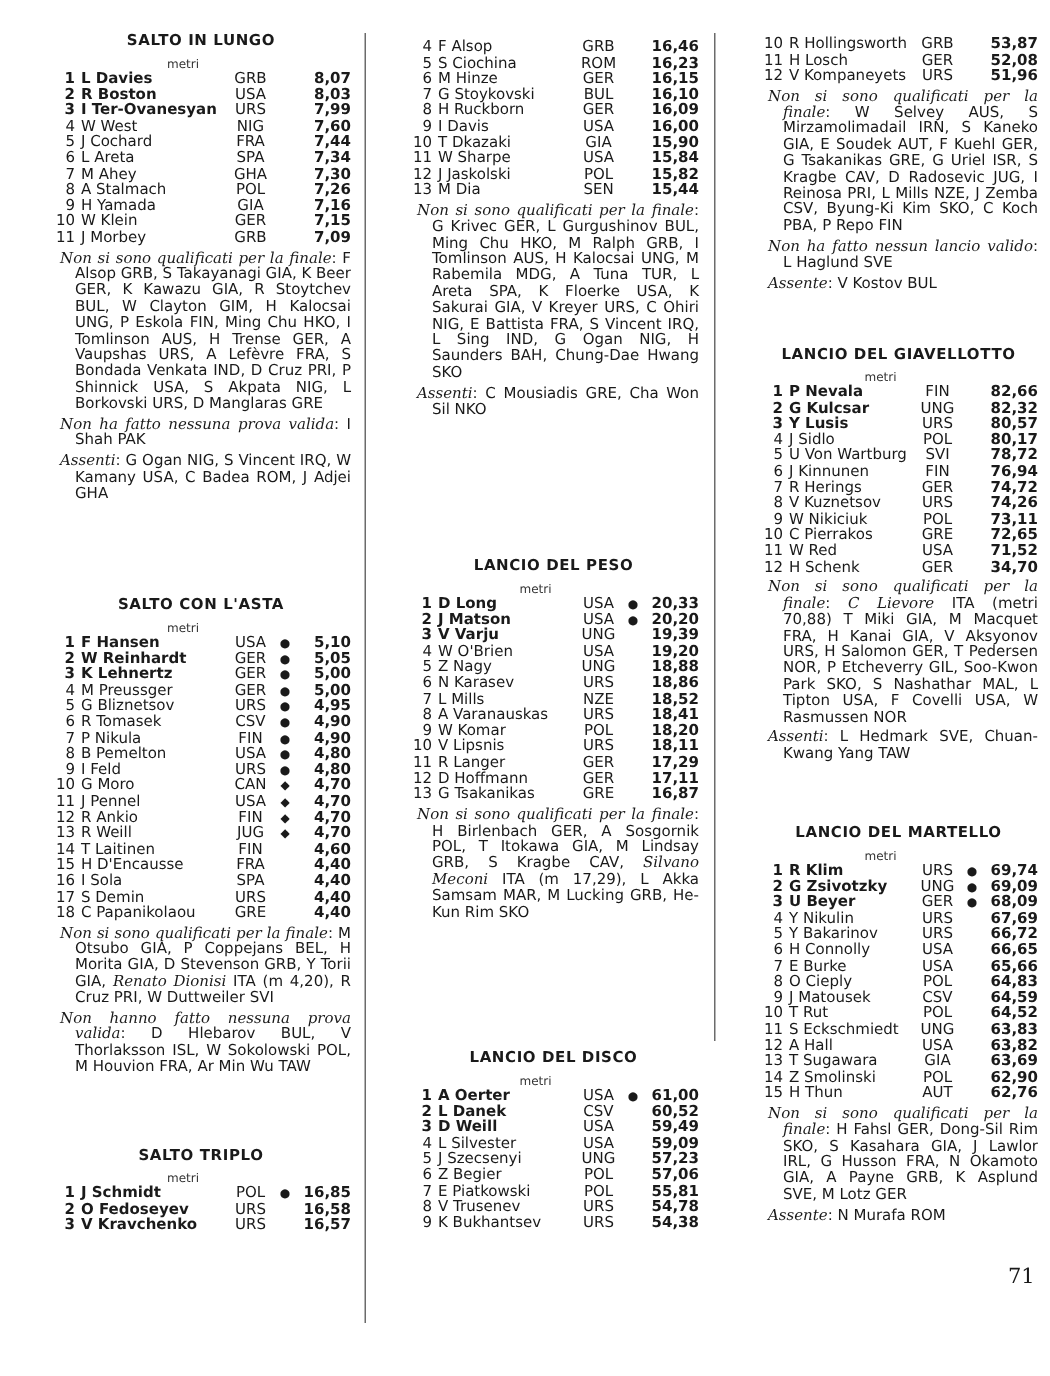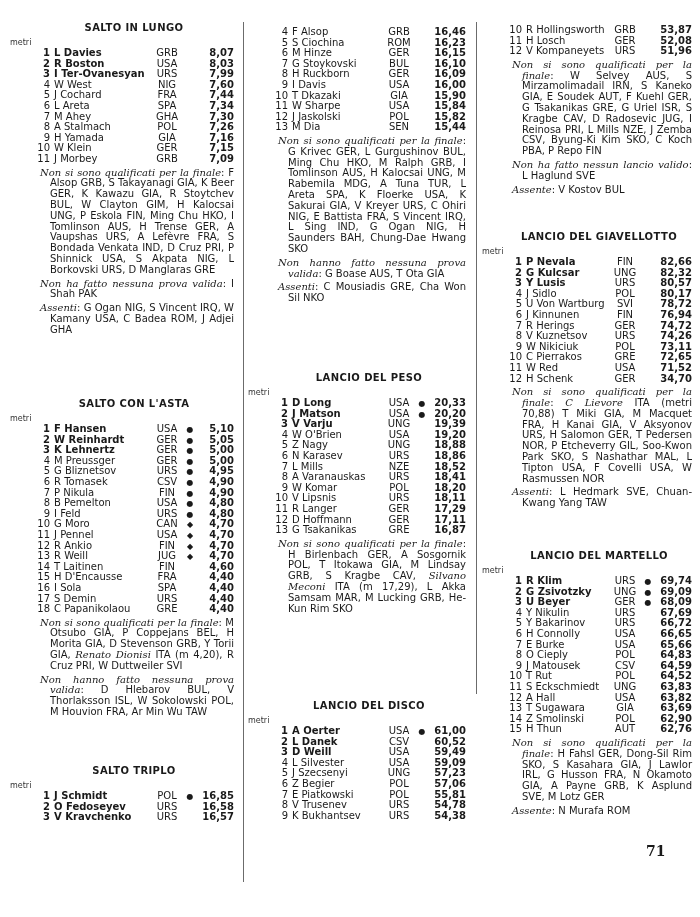--- a/index.html
+++ b/index.html
@@ -13,37 +13,37 @@
   #col3 { left: 482px; width: 214px; }
   .vline { position: absolute; top: 22px; width: 1px; background: #6b6b6b; }
   #vline1 { left: 243px; height: 860px; }
   #vline2 { left: 476px; height: 672px; }
 
   .section { position: absolute; left: 0; right: 0; }
   .sec-title {
     text-align: center; font-weight: bold; font-size: 10px; letter-spacing: 0.4px;
     margin: 0 0 4px 0; padding-left: 20px;
   }
-  .unit { text-align: left; font-size: 8px; color: #333; padding-right: 4px; height: 11px; line-height: 11px; }
+  .unit { text-align: center; font-size: 8px; color: #333; padding-right: 4px; height: 11px; line-height: 11px; }
   .res-row { display: flex; align-items: baseline; height: 10.6px; line-height: 10.6px; font-size: 10px; }
   .rank { width: 40px; text-align: right; padding-right: 4px; flex: none; }
   .name { flex: 1 1 auto; white-space: nowrap; }
   .nat { width: 34px; text-align: center; flex: none; }
   .mark { width: 12px; text-align: center; font-size: 8px; flex: none; }
   .perf { width: 38px; text-align: right; font-weight: bold; padding-right: 4px; flex: none; }
   .medal .rank, .medal .name { font-weight: bold; }
   .note {
     font-size: 10px; line-height: 10.8px; text-align: justify;
     padding-left: 40px; text-indent: -10px; padding-right: 4px; margin-top: 3px;
   }
   .note .lab { font-family: "DejaVu Serif", serif; font-style: italic; }
   .note .it { font-family: "DejaVu Serif", serif; font-style: italic; }
   .pageno {
-    position: absolute; left: 646px; top: 843px;
-    font-family: "DejaVu Serif", serif; font-weight: bold; font-size: 14px;
+    position: absolute; left: 672px; top: 843px;
+    font-family: "DejaVu Serif", serif; font-weight: normal; font-size: 14px;
   }
 </style>
 </head>
 <body>
 
 <div id="vline1" class="vline"></div>
 <div id="vline2" class="vline"></div>
 
 <div id="col1" class="col">
   <div class="section" style="top:22px">
@@ -370,21 +370,20 @@
         <div class="res-row">
           <span class="rank">13</span>
           <span class="name">M Dia</span>
           <span class="nat">SEN</span>
           <span class="mark"></span>
           <span class="perf">15,44</span>
         </div>
       </div>
     <div class="notes">
         <div class="note"><span class="lab">Non si sono qualificati per la finale</span><span>: G Krivec GER, L Gurgushinov BUL, Ming Chu HKO, M Ralph GRB, I Tomlinson AUS, H Kalocsai UNG, M Rabemila MDG, A Tuna TUR, L Areta SPA, K Floerke USA, K Sakurai GIA, V Kreyer URS, C Ohiri NIG, E Battista FRA, S Vincent IRQ, L Sing IND, G Ogan NIG, H Saunders BAH, Chung-Dae Hwang SKO</span></div>
-        <div class="note"><span class="lab">Non hanno fatto nessuna prova valida</span><span>: G Boase AUS, T Ota GIA</span></div>
         <div class="note"><span class="lab">Assenti</span><span>: C Mousiadis GRE, Cha Won Sil NKO</span></div>
       </div>
   </div>
 
   <div class="section" style="top:372px">
     <div class="sec-title">LANCIO DEL PESO</div>
     <div class="unit">metri</div>
     <div class="results">
         <div class="res-row medal">
           <span class="rank">1</span>

